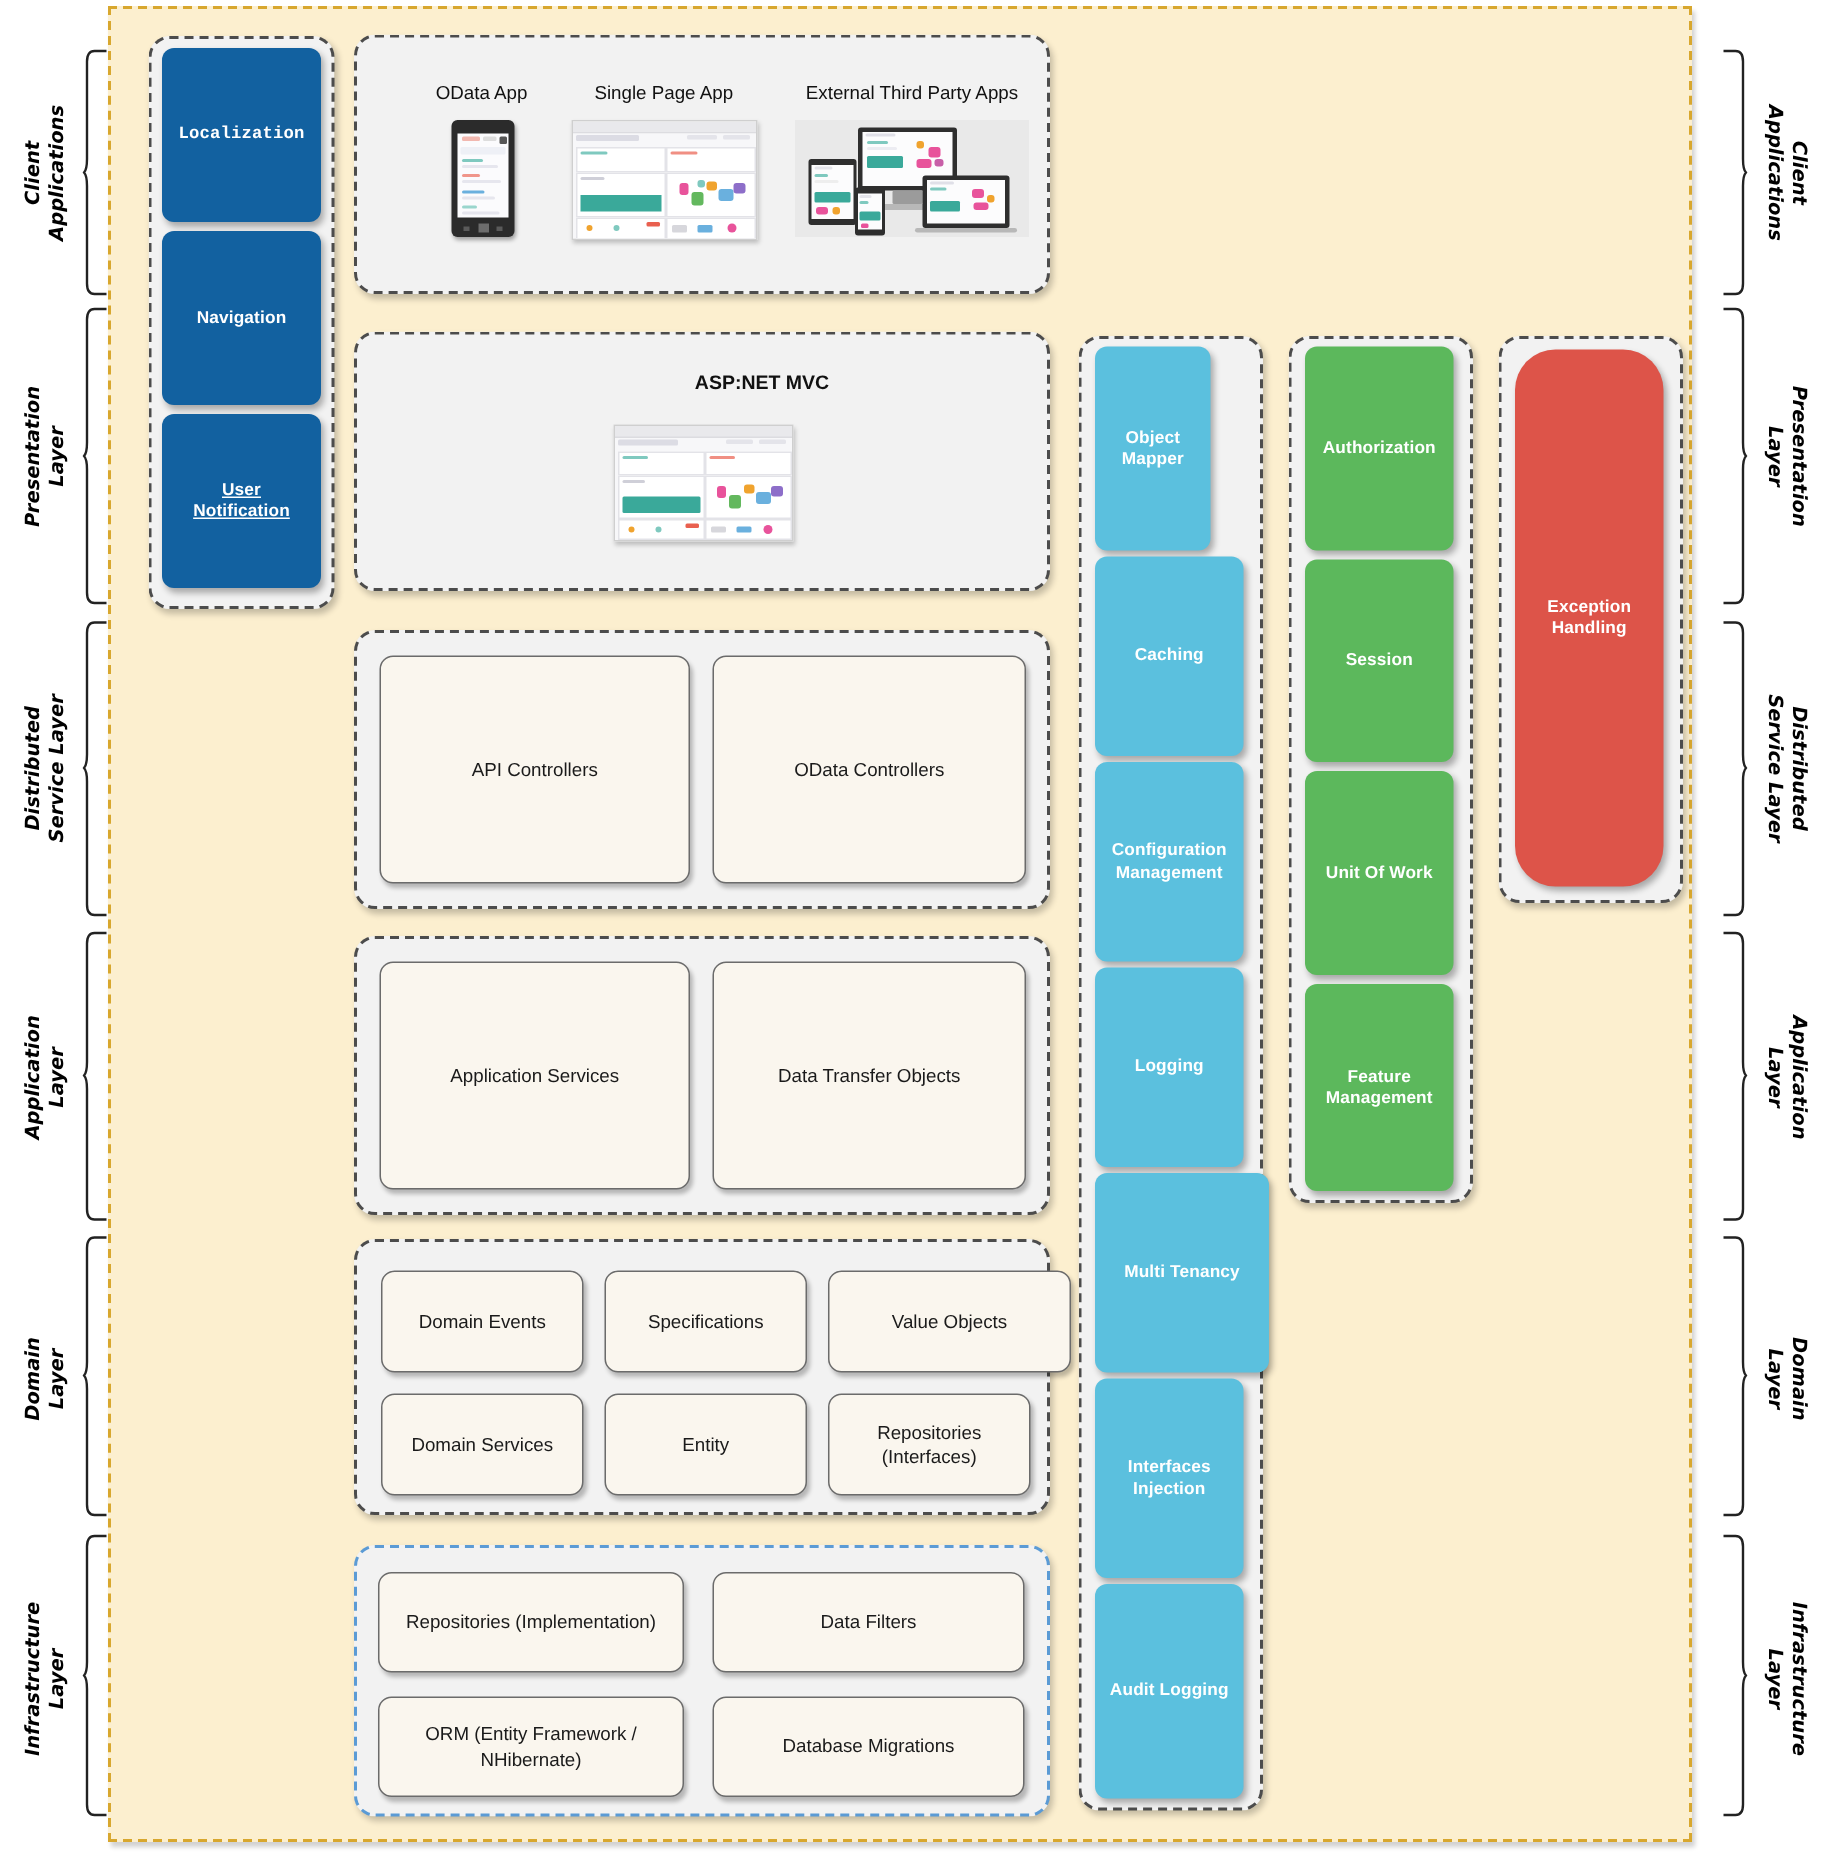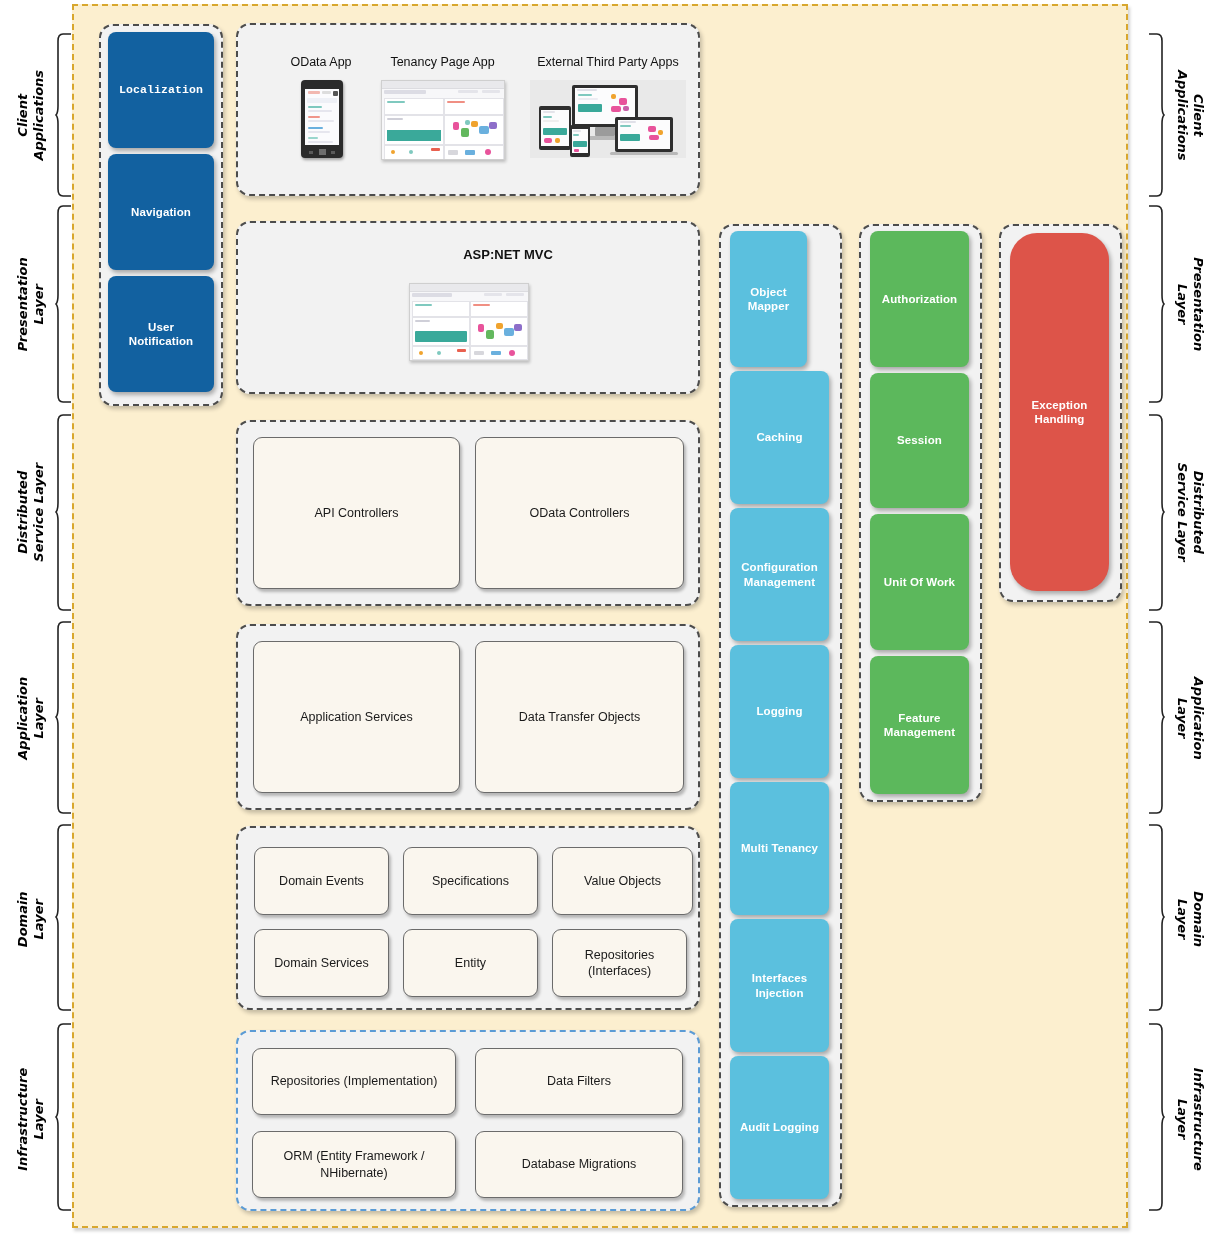--- a/index.html
+++ b/index.html
@@ -169,29 +169,29 @@
     </svg>
 </div>
 <div class="side-label left" style="left:-29px;top:1103px;width:120px;">Infrastructure
 Layer</div>
 
 <div id="outer-container"></div>
 
 <div class="group-panel" style="left:99px;top:24px;width:124px;height:382px;"></div>
 <div class="tile navy" style="left:108px;top:32px;width:106px;height:116px;font-family:Liberation Mono, monospace;">Localization</div>
 <div class="tile navy" style="left:108px;top:154px;width:106px;height:116px;">Navigation</div>
-<div class="tile navy" style="left:108px;top:276px;width:106px;height:116px;">
+<div class="tile navy" style="left:108px;top:276px;width:106px;height:116px;text-decoration:underline;">
   <span style="white-space:pre-line;">User
 Notification</span>
 </div>
 
 <div class="group-panel" style="left:236px;top:23px;width:464px;height:173px;"></div>
 
 <div class="caption" style="left:265px;top:55px;width:112px;">OData App</div>
-<div class="caption" style="left:385px;top:55px;width:115px;">Tenancy Page App</div>
+<div class="caption" style="left:385px;top:55px;width:115px;">Single Page App</div>
 <div class="caption" style="left:526px;top:55px;width:164px;">External Third Party Apps</div>
 
 <div class="thumb phone" style="left:301px;top:80px;width:42px;height:78px;">
   <div class="phone-screen">
     <div class="bar grey-s" style="left:3px;top:2px;width:12px;height:3px;background:#f2b8b0;"></div>
     <div class="bar" style="left:17px;top:2px;width:9px;height:3px;background:#ddd;"></div>
     <div class="bar" style="left:28px;top:2px;width:5px;height:5px;background:#555;border-radius:1px;"></div>
     <div class="bar" style="left:2px;top:9px;width:30px;height:5px;background:#eef0f6;"></div>
     <div class="bar teal-l" style="left:3px;top:17px;width:14px;height:2px;"></div>
     <div class="bar" style="left:3px;top:21px;width:24px;height:1.5px;background:#e6e6ee;"></div>
@@ -337,21 +337,21 @@
 <div class="box" style="left:253px;top:437px;width:207px;height:152px;">API Controllers</div>
 <div class="box" style="left:475px;top:437px;width:209px;height:152px;">OData Controllers</div>
 
 <div class="group-panel" style="left:236px;top:624px;width:464px;height:186px;"></div>
 <div class="box" style="left:253px;top:641px;width:207px;height:152px;">Application Services</div>
 <div class="box" style="left:475px;top:641px;width:209px;height:152px;">Data Transfer Objects</div>
 
 <div class="group-panel" style="left:236px;top:826px;width:464px;height:184px;"></div>
 <div class="box" style="left:254px;top:847px;width:135px;height:68px;">Domain Events</div>
 <div class="box" style="left:403px;top:847px;width:135px;height:68px;">Specifications</div>
-<div class="box" style="left:552px;top:847px;width:141px;height:68px;">Value Objects</div>
+<div class="box" style="left:552px;top:847px;width:162px;height:68px;">Value Objects</div>
 <div class="box" style="left:254px;top:929px;width:135px;height:68px;">Domain Services</div>
 <div class="box" style="left:403px;top:929px;width:135px;height:68px;">Entity</div>
 <div class="box" style="left:552px;top:929px;width:135px;height:68px;">
   <span style="white-space:pre-line;">Repositories
 (Interfaces)</span>
 </div>
 
 <div class="group-panel blue-dashed" style="left:236px;top:1030px;width:464px;height:181px;"></div>
 <div class="box" style="left:252px;top:1048px;width:204px;height:67px;">Repositories (Implementation)</div>
 <div class="box" style="left:475px;top:1048px;width:208px;height:67px;">Data Filters</div>
@@ -362,21 +362,21 @@
 <div class="box" style="left:475px;top:1131px;width:208px;height:67px;">Database Migrations</div>
 
 <div class="group-panel" style="left:719px;top:224px;width:123px;height:983px;"></div>
 <div class="tile sky" style="left:730px;top:231px;width:77px;height:136px;">Object Mapper</div>
 <div class="tile sky" style="left:730px;top:371px;width:99px;height:133px;">Caching</div>
 <div class="tile sky" style="left:730px;top:508px;width:99px;height:133px;">
   <span style="white-space:pre-line;">Configuration
 Management</span>
 </div>
 <div class="tile sky" style="left:730px;top:645px;width:99px;height:133px;">Logging</div>
-<div class="tile sky" style="left:730px;top:782px;width:99px;height:133px;text-align:right;">Multi Tenancy</div>
+<div class="tile sky" style="left:730px;top:782px;width:116px;height:133px;text-align:right;">Multi Tenancy</div>
 <div class="tile sky" style="left:730px;top:919px;width:99px;height:133px;">
   <span style="white-space:pre-line;">Interfaces
 Injection</span>
 </div>
 <div class="tile sky" style="left:730px;top:1056px;width:99px;height:143px;">Audit Logging</div>
 
 <div class="group-panel" style="left:859px;top:224px;width:123px;height:578px;"></div>
 <div class="tile green" style="left:870px;top:231px;width:99px;height:136px;">Authorization</div>
 <div class="tile green" style="left:870px;top:373px;width:99px;height:135px;">Session</div>
 <div class="tile green" style="left:870px;top:514px;width:99px;height:136px;text-align:center;">Unit Of Work</div>

